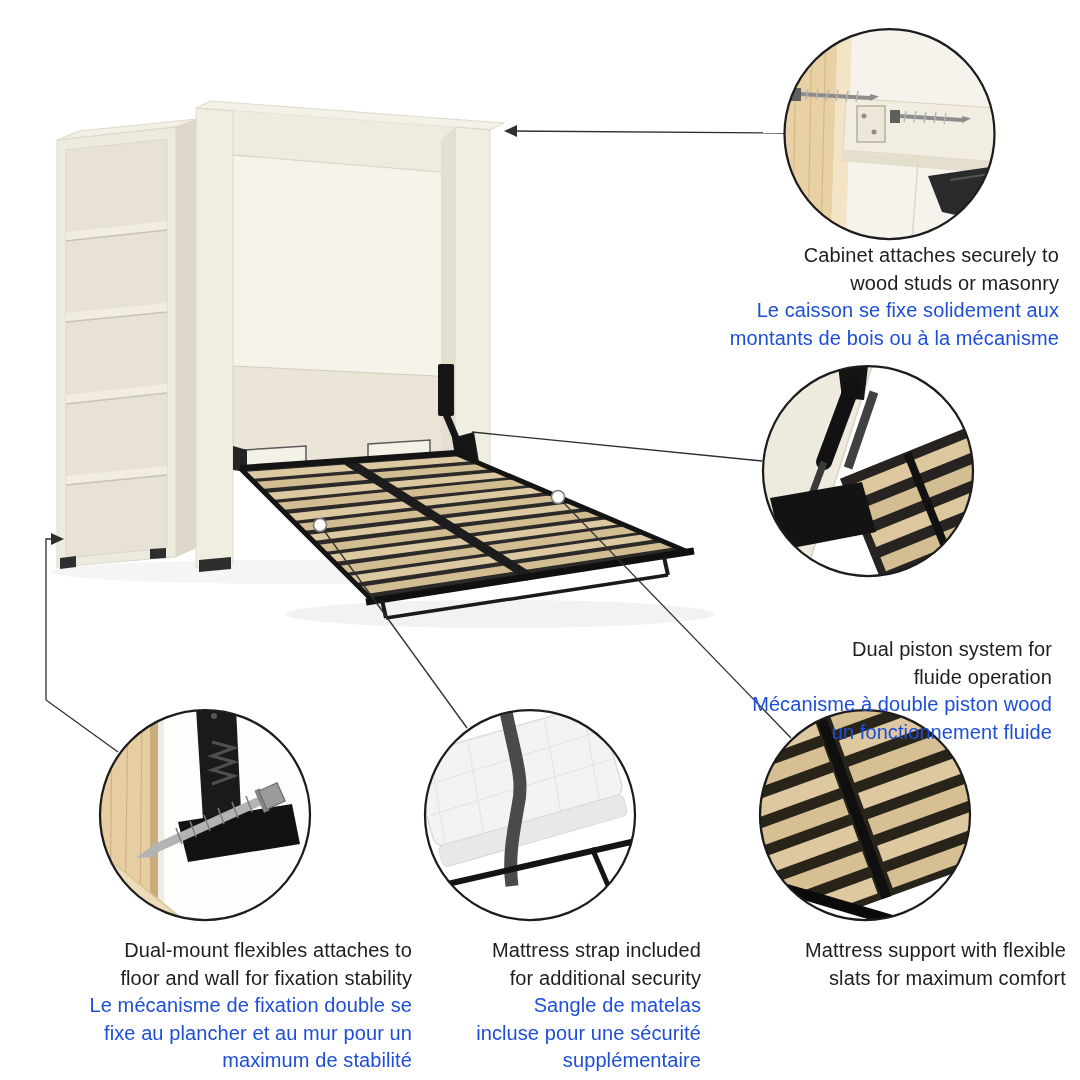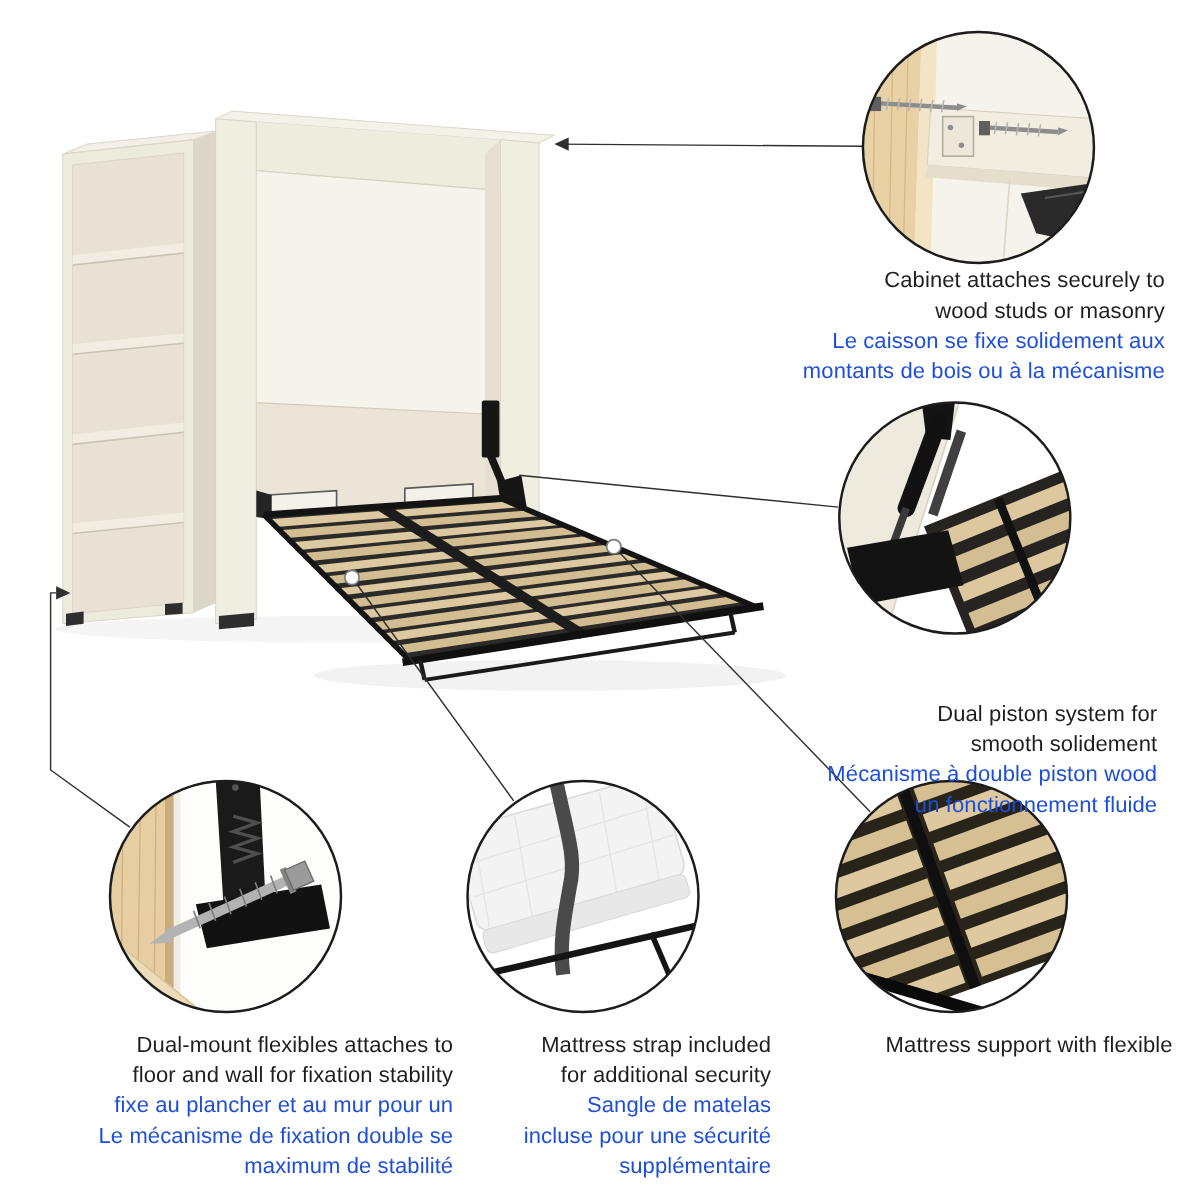--- a/index.html
+++ b/index.html
@@ -258,51 +258,52 @@
     </div>
     <div class="fr">
       <div>Le caisson se fixe solidement aux</div>
       <div>montants de bois ou à la mécanisme</div>
     </div>
   </div>
 
   <div class="callout" id="co-piston">
     <div class="en">
       <div>Dual piston system for</div>
-      <div>smooth solidement</div>
+      <div>fluide operation</div>
     </div>
     <div class="fr">
       <div>Mécanisme à double piston wood</div>
       <div>un fonctionnement fluide</div>
     </div>
   </div>
 
   <div class="callout" id="co-mount">
     <div class="en">
       <div>Dual-mount flexibles attaches to</div>
       <div>floor and wall for fixation stability</div>
     </div>
     <div class="fr">
+      <div>Le mécanisme de fixation double se</div>
       <div>fixe au plancher et au mur pour un</div>
-      <div>Le mécanisme de fixation double se</div>
       <div>maximum de stabilité</div>
     </div>
   </div>
 
   <div class="callout" id="co-strap">
     <div class="en">
       <div>Mattress strap included</div>
       <div>for additional security</div>
     </div>
     <div class="fr">
       <div>Sangle de matelas</div>
       <div>incluse pour une sécurité</div>
       <div>supplémentaire</div>
     </div>
   </div>
 
   <div class="callout" id="co-slats">
     <div class="en">
       <div>Mattress support with flexible</div>
+      <div>slats for maximum comfort</div>
     </div>
   </div>
 
 </div>
 
 </body></html>

